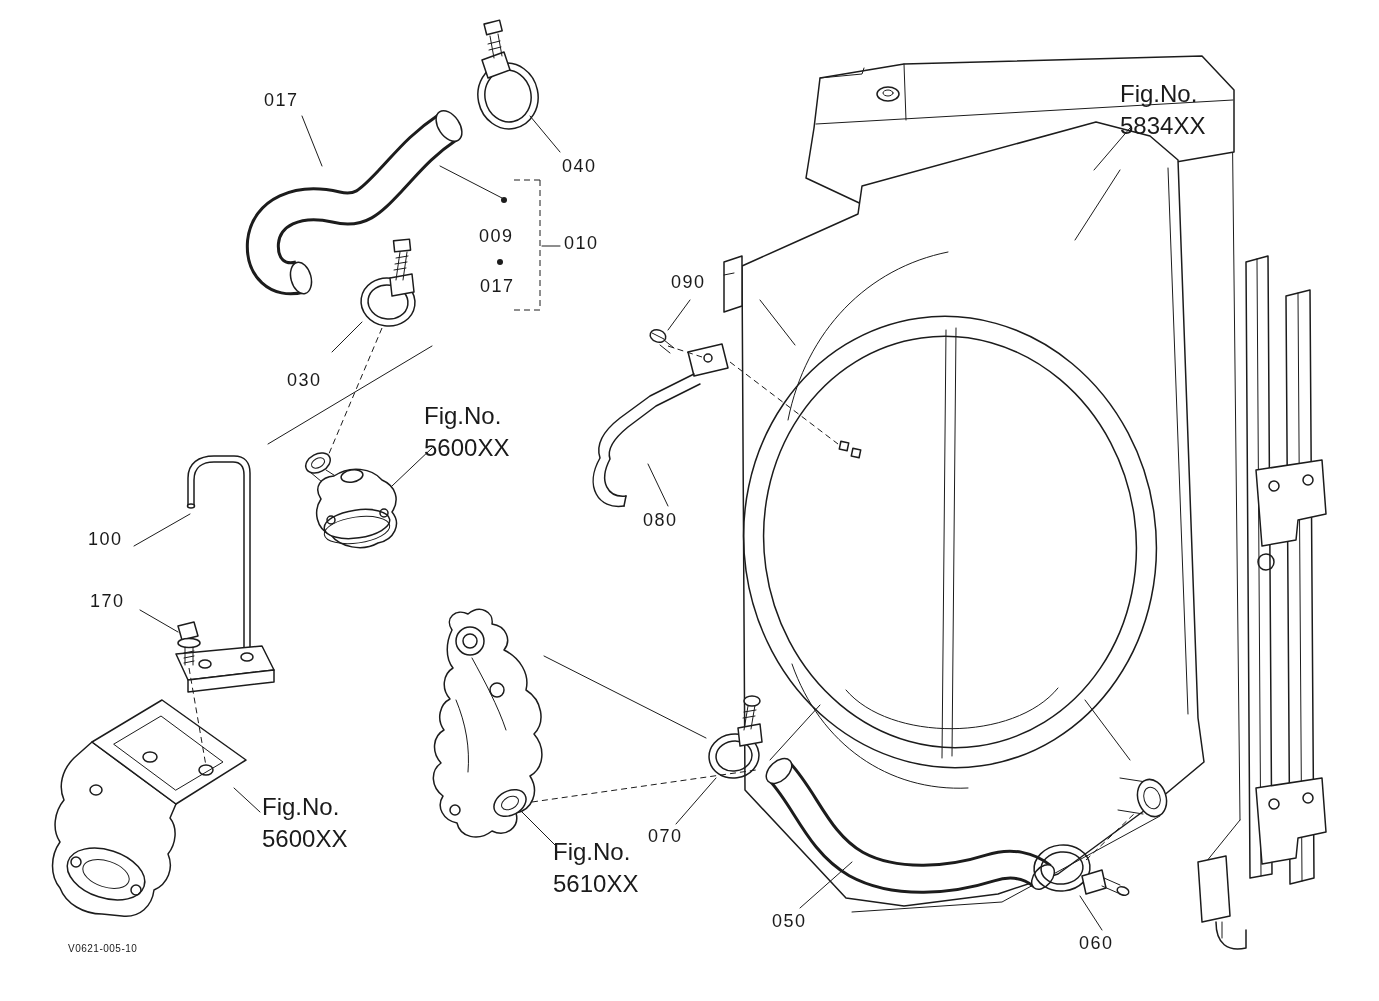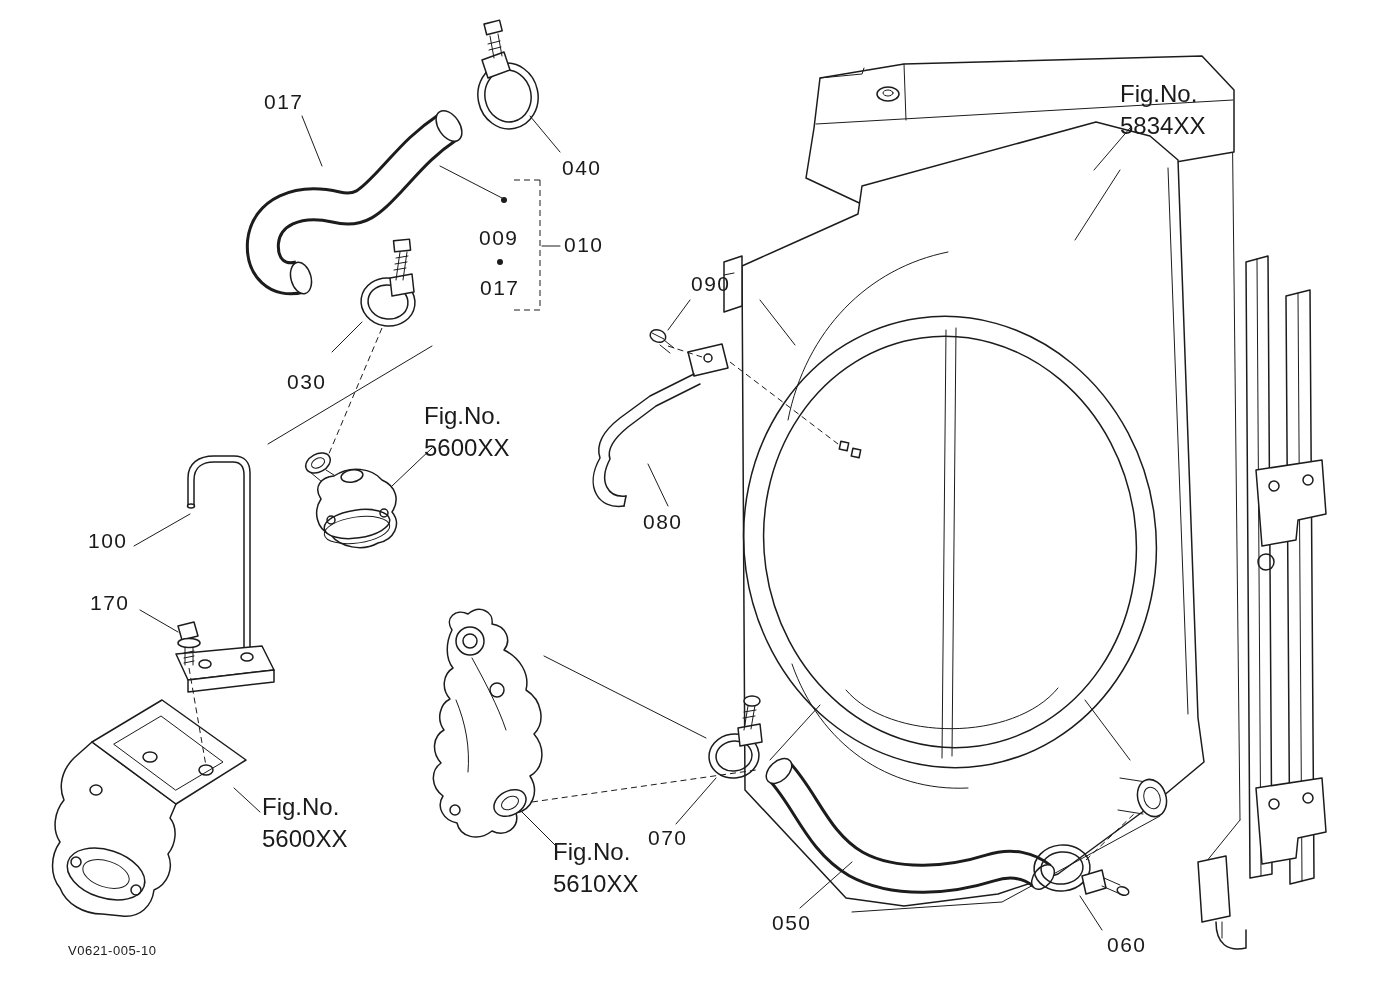--- a/index.html
+++ b/index.html
@@ -1,21 +1,21 @@
 <!DOCTYPE html>
 <html><head>
 <meta charset="utf-8">
 <style>
   html,body{margin:0;padding:0;background:#ffffff;}
   .stage{position:relative;width:1379px;height:1001px;background:#fff;overflow:hidden;
          font-family:"Liberation Sans",sans-serif;color:#1a1a1a;}
   .stage svg{position:absolute;left:0;top:0;}
-  .callout{position:absolute;font-size:21px;letter-spacing:1.5px;white-space:nowrap;}
+  .callout{position:absolute;font-size:18px;letter-spacing:1.5px;white-space:nowrap;}
   .figref{position:absolute;font-size:24px;line-height:1.32;white-space:nowrap;}
-  .drawing-no{position:absolute;font-size:13px;letter-spacing:.5px;}
+  .drawing-no{position:absolute;font-size:10px;letter-spacing:.5px;}
   
   .ln{stroke:#1c1c1c;stroke-width:1.5;fill:none;stroke-linejoin:round;stroke-linecap:round;}
   .fw{stroke:#1c1c1c;stroke-width:1.5;fill:#ffffff;stroke-linejoin:round;}
   .thin{stroke:#1c1c1c;stroke-width:1;fill:none;stroke-linecap:round;}
   .dash{stroke:#1c1c1c;stroke-width:1;fill:none;stroke-dasharray:6 4;}
   .dot{fill:#1c1c1c;stroke:none;}
   .tubeO{stroke:#1c1c1c;fill:none;stroke-linecap:butt;}
   .tubeI{stroke:#ffffff;fill:none;stroke-linecap:butt;}
 </style>
 </head>
@@ -265,27 +265,27 @@
     <line class="thin" x1="668" y1="506" x2="648" y2="464"></line>
   </g>
 </svg>
 
 <div class="callout" style="left:264px;top:90px">017</div>
 <div class="callout" style="left:562px;top:156px">040</div>
 <div class="callout" style="left:479px;top:226px">009</div>
 <div class="callout" style="left:564px;top:233px">010</div>
 <div class="callout" style="left:480px;top:276px">017</div>
 <div class="callout" style="left:287px;top:370px">030</div>
-<div class="callout" style="left:691px;top:272px">090</div>
+<div class="callout" style="left:671px;top:272px">090</div>
 <div class="callout" style="left:643px;top:510px">080</div>
 <div class="callout" style="left:88px;top:529px">100</div>
 <div class="callout" style="left:90px;top:591px">170</div>
 <div class="callout" style="left:648px;top:826px">070</div>
 <div class="callout" style="left:772px;top:911px">050</div>
-<div class="callout" style="left:1107px;top:933px">060</div>
+<div class="callout" style="left:1079px;top:933px">060</div>
 
 <div class="figref" style="left:1120px;top:78px">
   <span>Fig.No.</span><br>
   <span>5834XX</span>
 </div>
 <div class="figref" style="left:424px;top:400px">
   <span>Fig.No.</span><br>
   <span>5600XX</span>
 </div>
 <div class="figref" style="left:262px;top:791px">

